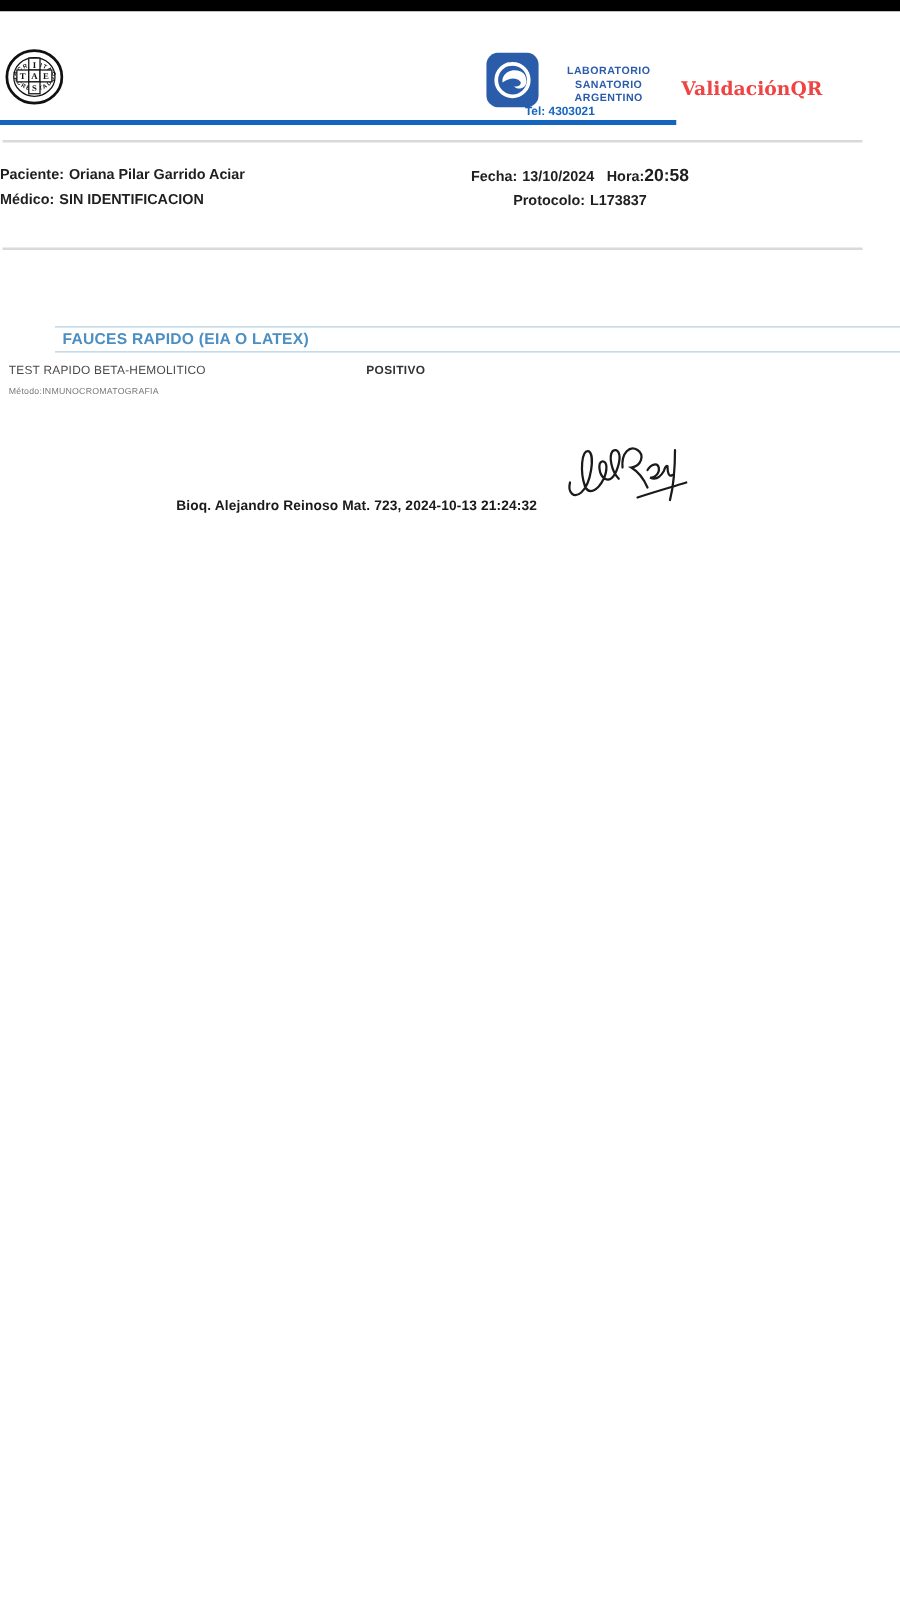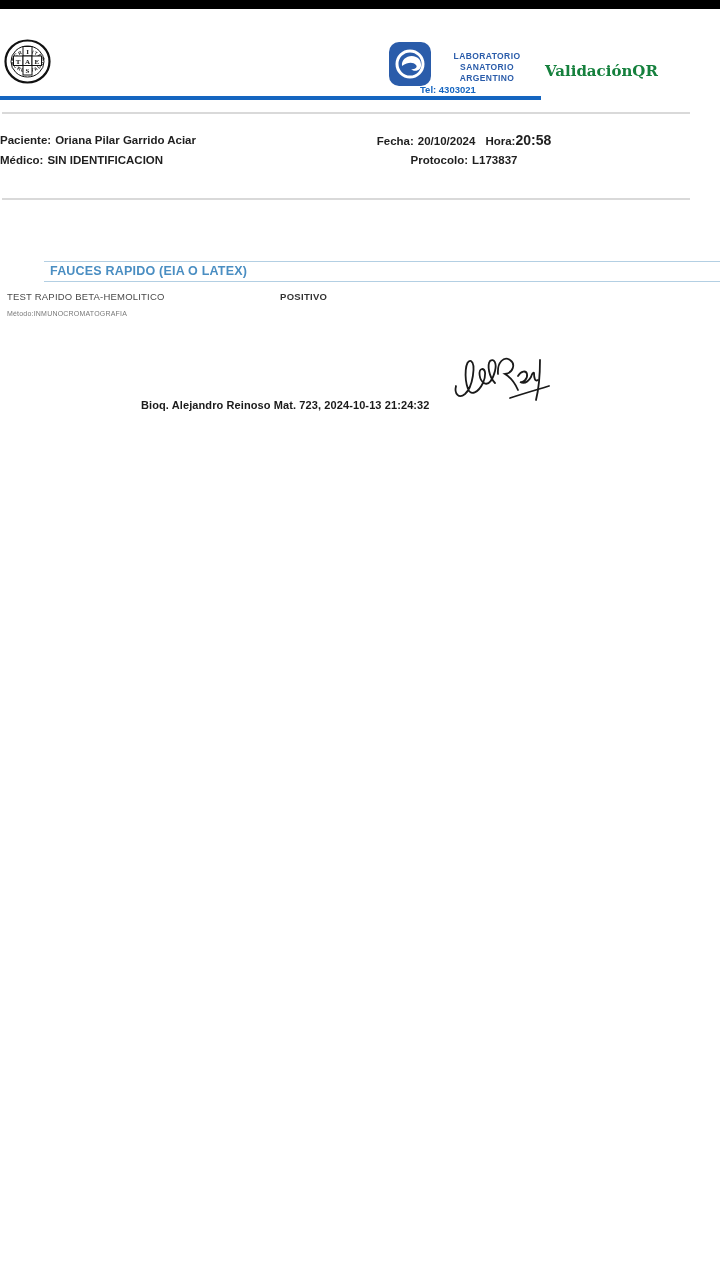--- a/index.html
+++ b/index.html
@@ -29,21 +29,21 @@
     position:absolute;left:44px;top:9px;width:108px;
     text-align:center;color:var(--brand-blue);
     font-weight:bold;font-size:8.5px;line-height:11px;letter-spacing:.4px;
   }
   .lab-phone{
     position:absolute;left:420px;top:84px;width:140px;
     color:var(--rule-blue);font-weight:bold;font-size:9.5px;
   }
   .validation-label{
     position:absolute;left:545px;top:62px;
-    font-family:"DejaVu Serif", serif;font-weight:bold;font-size:15px;color:#15803d;
+    font-family:"DejaVu Serif", serif;font-weight:bold;font-size:15px;color:#ef4444;
   }
   .blue-rule{position:absolute;left:0;top:96px;width:541px;height:4px;background:var(--rule-blue);}
   .hr-light{position:absolute;left:2px;width:688px;height:2px;background:var(--gray-line);}
   .hr1{top:112px;} .hr2{top:198px;}
 
   .patient-col{
     position:absolute;left:0px;top:131px;width:238px;text-align:left;
     color:var(--text-dark);font-weight:bold;font-size:11.5px;line-height:19.5px;
   }
   .visit-col{
@@ -60,21 +60,21 @@
     border-top:1.5px solid var(--section-border);
     border-bottom:1.5px solid var(--section-border);
     padding:2px 0 3px 6px;
     color:var(--section-blue);font-weight:bold;font-size:12.5px;letter-spacing:.2px;margin-left:44px;
   }
   .result-name{
     position:absolute;left:7px;top:291px;
     color:var(--muted);font-size:9.5px;letter-spacing:.2px;text-align:center;
   }
   .result-value{
-    position:absolute;left:280px;top:291px;
+    position:absolute;left:293px;top:291px;
     color:#333;font-weight:bold;font-size:9.5px;letter-spacing:.3px;
   }
   .method-line{
     position:absolute;left:7px;top:310px;
     color:var(--method-gray);font-size:7px;letter-spacing:.2px;
   }
   .signature{position:absolute;left:452px;top:348px;width:100px;height:58px;}
   .signer-line{
     position:absolute;left:141px;top:399px;
     color:#1a1a1a;font-weight:bold;font-size:11px;letter-spacing:.1px;
@@ -134,21 +134,21 @@
     <div>
       <span>Paciente:</span><span class="sp"></span><span>Oriana Pilar Garrido Aciar</span>
     </div>
     <div>
       <span>Médico:</span><span class="sp"></span><span>SIN IDENTIFICACION</span>
     </div>
   </div>
 
   <div class="visit-col">
     <div>
-      <span>Fecha:</span><span class="sp"></span><span>20/10/2024</span><span class="gap"></span><span>Hora:</span><span class="big">20:58</span>
+      <span>Fecha:</span><span class="sp"></span><span>13/10/2024</span><span class="gap"></span><span>Hora:</span><span class="big">20:58</span>
     </div>
     <div>
       <span>Protocolo:</span><span class="sp"></span><span>L173837</span>
     </div>
   </div>
 
   <div class="hr-light hr2"></div>
 
   <div class="section-header">FAUCES RAPIDO (EIA O LATEX)</div>
   <div class="result-name">TEST RAPIDO BETA-HEMOLITICO</div>

